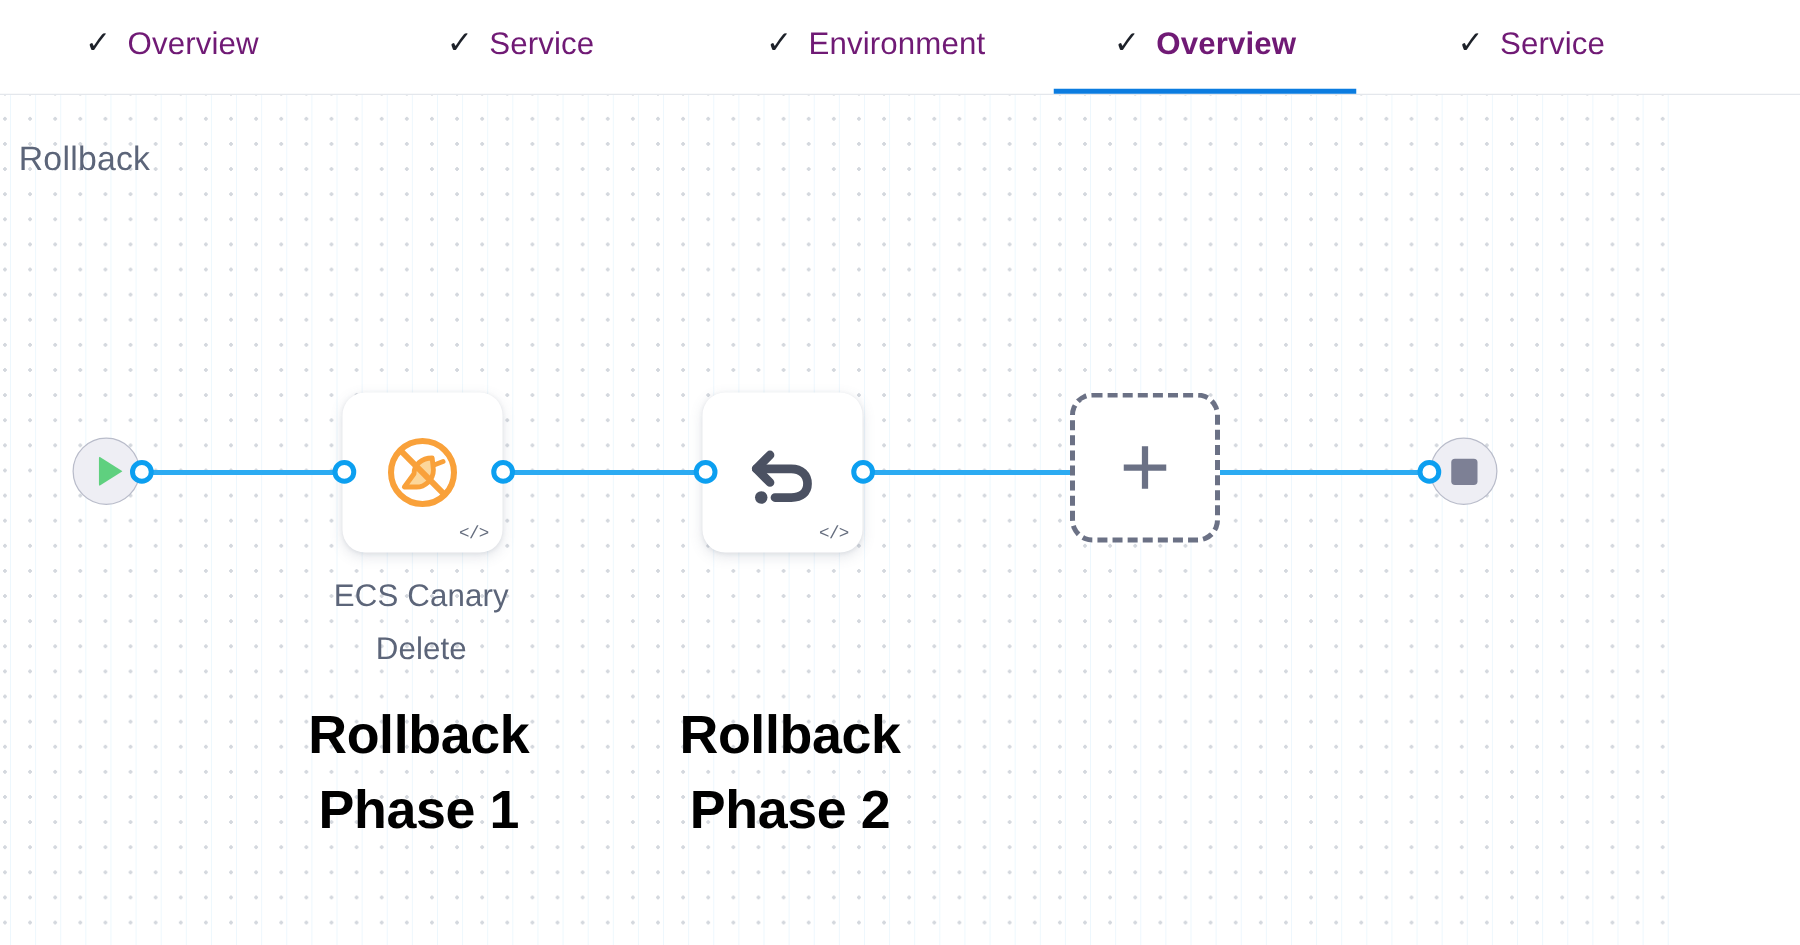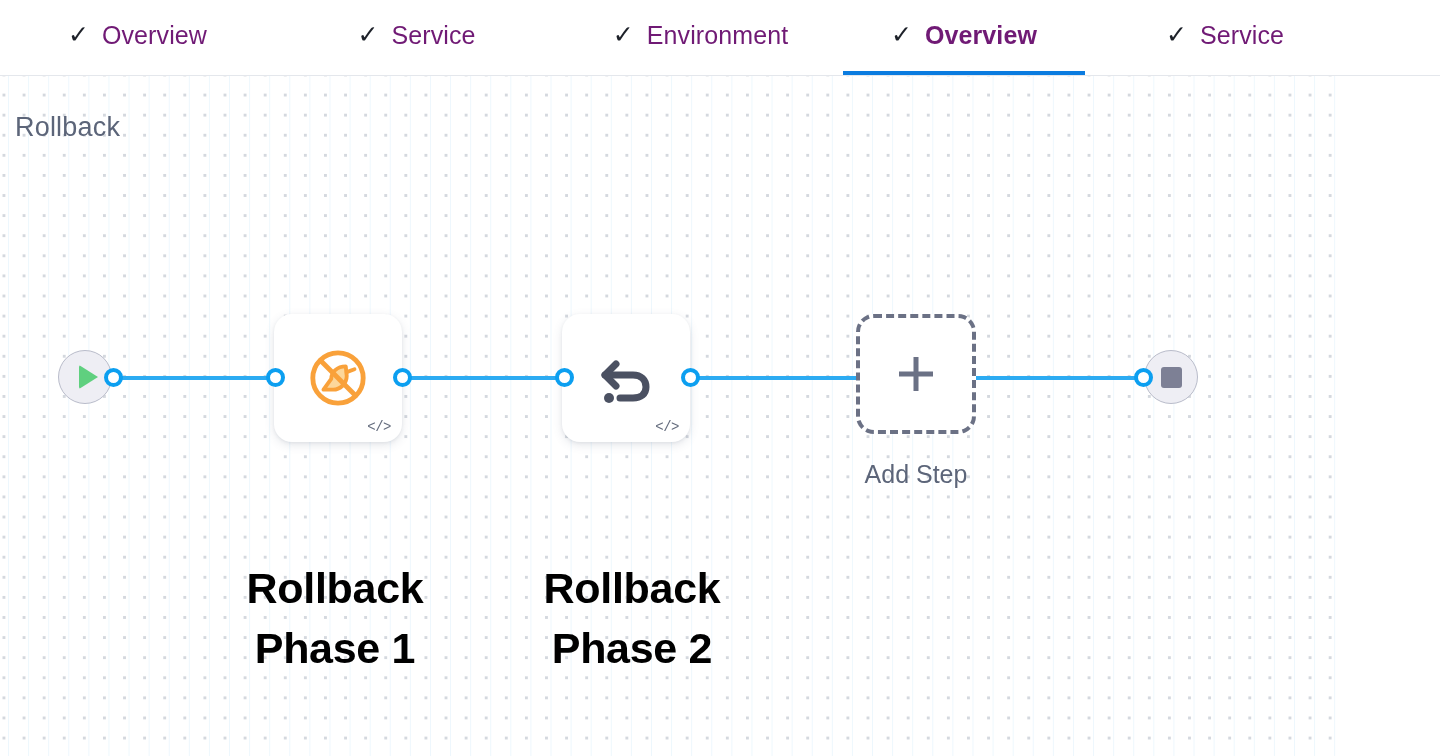--- a/index.html
+++ b/index.html
@@ -261,36 +261,37 @@
     <div class="step-card" style="left:274px; top:238px;">
       <svg width="62" height="62" viewBox="0 0 64 64">
         <circle cx="32" cy="32" r="26" fill="none" stroke="#f9a13a" stroke-width="5"></circle>
         <path d="M40 20 C31 20 25 26 25 33 L17 44 L27 44 C34 44 41 38 41 30 Z" fill="#fcd79b"></path>
         <path d="M40 20 C31 20 25 26 25 33 L17 44 L27 44 C34 44 41 38 41 30 Z" fill="none" stroke="#f9a13a" stroke-width="4" stroke-linejoin="round"></path>
         <path d="M41 26 L49 23" fill="none" stroke="#f9a13a" stroke-width="4" stroke-linecap="round"></path>
         <path d="M14 14 L50 50" fill="none" stroke="#f9a13a" stroke-width="5" stroke-linecap="round"></path>
       </svg>
       <span class="code-badge">&lt;/&gt;</span>
     </div>
+    <div class="node-label" style="left:232px; top:380px;">ECS Canary
+Delete</div>
 
     <div class="step-card" style="left:562px; top:238px;">
       <svg width="64" height="64" viewBox="0 0 64 64">
         <path d="M22 18 L11 29 L22 40" fill="none" stroke="#4b5162" stroke-width="7" stroke-linecap="round" stroke-linejoin="round"></path>
         <path d="M11 29 L39 29 C47 29 52 34 52 41 C52 48 47 52 39 52 L26 52" fill="none" stroke="#4b5162" stroke-width="7" stroke-linecap="round"></path>
         <circle cx="15" cy="52" r="5" fill="#4b5162"></circle>
       </svg>
       <span class="code-badge">&lt;/&gt;</span>
     </div>
 
     <div class="add-step" style="left:856px; top:238px;">
       <svg width="46" height="46" viewBox="0 0 46 46">
         <path d="M23 6 L23 40 M6 23 L40 23" stroke="#6b7185" stroke-width="5" stroke-linecap="butt"></path>
       </svg>
     </div>
-    <div class="add-step-label" style="left:796px; top:386px;">Add Step</div>
 
     <div class="terminal" style="left:1144px; top:274px;">
       <div class="stop-sq"></div>
     </div>
 
     <div class="port" style="left:104px;  top:292px;"></div>
     <div class="port" style="left:266px;  top:292px;"></div>
     <div class="port" style="left:393px;  top:292px;"></div>
     <div class="port" style="left:555px;  top:292px;"></div>
     <div class="port" style="left:681px;  top:292px;"></div>

